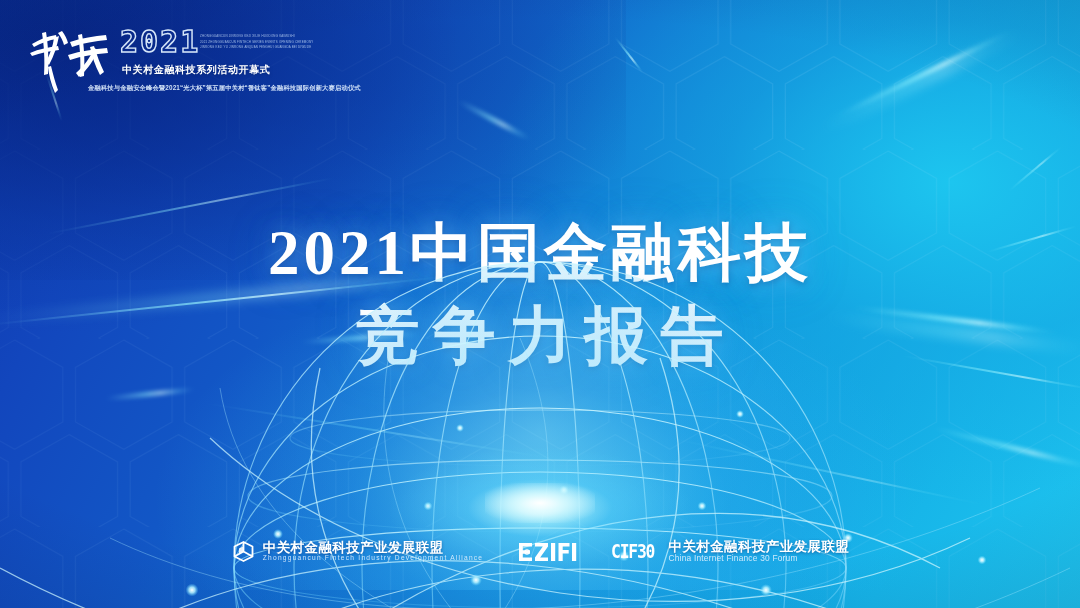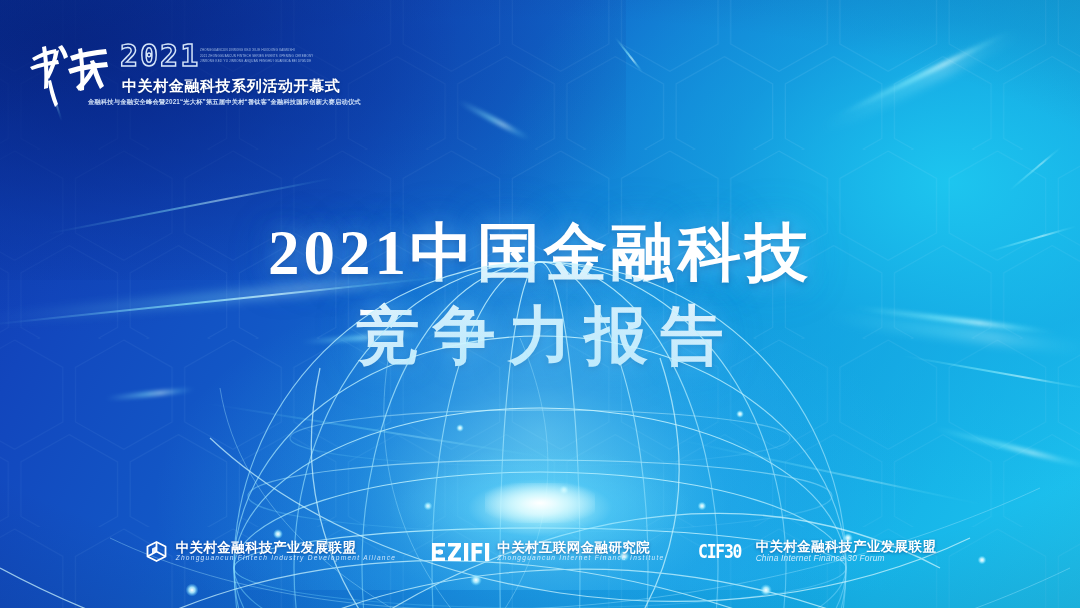--- a/index.html
+++ b/index.html
@@ -79,21 +79,21 @@
     width:300px; height:120px; pointer-events:none;
     background:radial-gradient(ellipse at 50% 50%, rgba(255,255,255,.95) 0%, rgba(190,250,255,.7) 12%, rgba(90,215,255,.34) 34%, rgba(40,170,240,0) 72%);
   }
   .burst.small {
     top:503px; width:110px; height:40px;
     background:radial-gradient(ellipse at 50% 50%, rgba(255,255,255,1) 0%, rgba(225,252,255,.85) 28%, rgba(120,230,255,0) 80%);
   }
 
   
   .header-logo {
-    position:absolute; left:24px; top:36px;
+    position:absolute; left:24px; top:22px;
     width:300px; height:86px;
   }
   .kj-brush {
     position:absolute; left:0; top:0;
     width:92px; height:72px;
     color:#ffffff;
   }
   .kj-brush svg { width:100%; height:100%; display:block; }
 
   .yr2021 {
@@ -112,21 +112,21 @@
   .en-lines div {
     font-size:2.9px; line-height:1.95;
     color:rgba(210,232,255,.72);
     letter-spacing:.22px;
     white-space:nowrap;
     transform-origin:left top;
   }
 
   .hdr-main {
     position:absolute; left:98px; top:41px;
-    font-size:15px; font-weight:700;
+    font-size:10px; font-weight:700;
     color:#ffffff; letter-spacing:.6px;
     white-space:nowrap;
     text-shadow:0 1px 3px rgba(0,30,90,.55);
   }
   .hdr-sub {
     position:absolute; left:64px; top:62px;
     font-size:6.3px; font-weight:700;
     color:rgba(226,240,255,.92);
     letter-spacing:.15px;
     white-space:nowrap;
@@ -165,21 +165,21 @@
     font-weight:700; color:#ffffff; line-height:1;
   }
   .ftext { display:flex; flex-direction:column; gap:0; }
   .fcn {
     font-size:13.5px; font-weight:700; color:#ffffff;
     letter-spacing:.4px; white-space:nowrap; line-height:1.05;
     text-shadow:0 1px 3px rgba(0,40,110,.5);
   }
   .fen {
     font-size:6.6px; color:rgba(228,243,255,.88);
-    letter-spacing:.55px; white-space:nowrap; line-height:1;font-style:italic;
+    letter-spacing:.55px; white-space:nowrap; line-height:1;
   }
   .fen.wide { letter-spacing:1.25px; }
   .fen.big { font-size:8.4px; letter-spacing:.2px; }
 </style>
 </head>
 <body>
 
 <div id="slide">
 
   <div class="hexlayer">
@@ -384,24 +384,20 @@
 
             <rect x="34" y="3" width="4.2" height="18"></rect>
 
             <path d="M41.5 3 h11 v3.6 h-6.8 v3.4 h6.0 v3.6 h-6.0 V21 h-4.2 Z"></path>
 
             <rect x="55" y="3" width="4.2" height="18"></rect>
           </g>
           <circle cx="10" cy="12" r="2.1" fill="none" stroke="#ffffff" stroke-width="1.2"></circle>
         </svg>
       </span>
-      <span class="ftext">
-        <span class="fcn">中关村互联网金融研究院</span>
-        <span class="fen wide">Zhongguancun Internet Finance Institute</span>
-      </span>
     </div>
 
     <div class="flogo">
       <span class="fmark fmark-text" style="font-size:19px; letter-spacing:-1.4px; transform:scaleX(.86); transform-origin:left center;">CIF30</span>
       <span class="ftext">
         <span class="fcn">中关村金融科技产业发展联盟</span>
         <span class="fen big">China Internet Finance 30 Forum</span>
       </span>
     </div>
 

